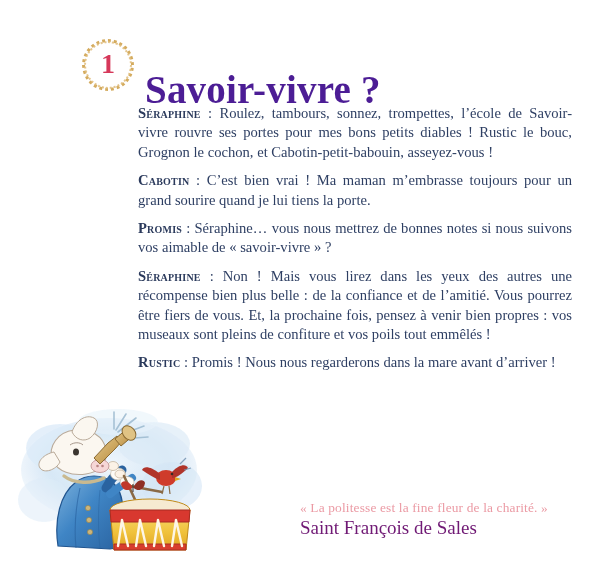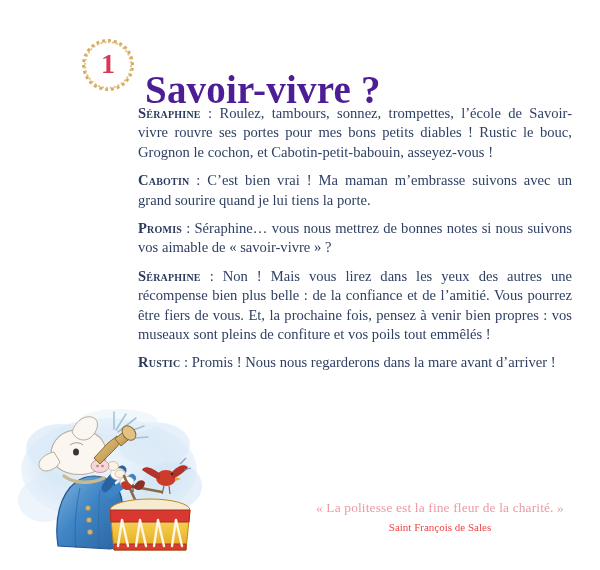--- a/index.html
+++ b/index.html
@@ -104,52 +104,52 @@
     height: 152px;
   }
   #illustration svg { display: block; }
 
   
   #quote-block {
     position: absolute;
     left: 300px;
     top: 498px;
     width: 280px;
-    text-align: center;
+    text-align: left;
   }
   #quote-text {
     color: #eb9aa4;
     font-size: 13.4px;
     line-height: 19px;
     letter-spacing: .15px;
   }
   #quote-attribution {
-    color: #ef4444;
-    font-size: 11px;
+    color: #701a75;
+    font-size: 19px;
     line-height: 19px;
     margin-top: 1px;
   }
 </style>
 </head>
 <body>
 
 <div id="header">
 
   <div id="chapter-badge">
     <div class="ring"></div>
     <div class="ring2"></div>
     <div id="chapter-number">1</div>
   </div>
 
   <h1 id="page-title">Savoir-vivre ?</h1>
 </div>
 
 <div id="dialogue">
     <p class="line"><span class="speaker">Séraphine</span><span> : </span><span>Roulez, tambours, sonnez, trompettes, l’école de Savoir-vivre rouvre ses portes pour mes bons petits diables ! Rustic le bouc, Grognon le cochon, et Cabotin-petit-babouin, asseyez-vous !</span></p>
-    <p class="line"><span class="speaker">Cabotin</span><span> : </span><span>C’est bien vrai ! Ma maman m’embrasse suivons avec un grand sourire quand je lui tiens la porte.</span></p>
+    <p class="line"><span class="speaker">Cabotin</span><span> : </span><span>C’est bien vrai ! Ma maman m’embrasse toujours pour un grand sourire quand je lui tiens la porte.</span></p>
     <p class="line"><span class="speaker">Promis</span><span> : </span><span>Séraphine… vous nous mettrez de bonnes notes si nous suivons vos aimable de « savoir-vivre » ?</span></p>
     <p class="line"><span class="speaker">Séraphine</span><span> : </span><span>Non ! Mais vous lirez dans les yeux des autres une récompense bien plus belle : de la confiance et de l’amitié. Vous pourrez être fiers de vous. Et, la prochaine fois, pensez à venir bien propres : vos museaux sont pleins de confiture et vos poils tout emmêlés !</span></p>
     <p class="line"><span class="speaker">Rustic</span><span> : </span><span>Promis ! Nous nous regarderons dans la mare avant d’arriver !</span></p>
   </div>
 
 <div id="illustration">
   <svg width="200" height="152" viewBox="0 0 200 152" xmlns="http://www.w3.org/2000/svg">
     <defs>
       <radialGradient id="sky" cx="50%" cy="45%" r="62%">
         <stop offset="0%" stop-color="#eef6fc"></stop>

